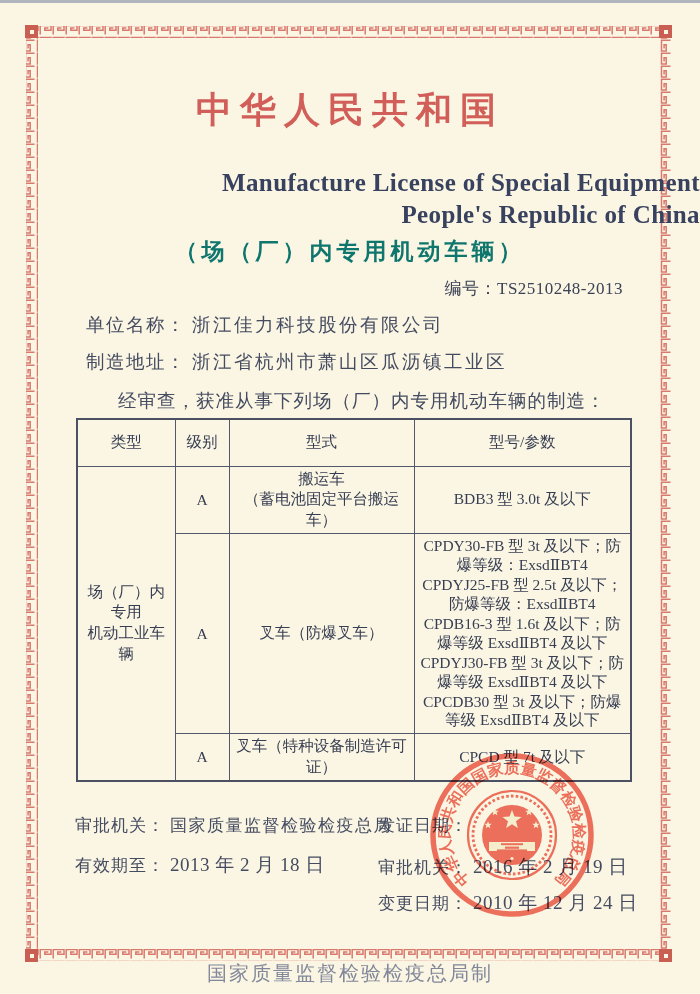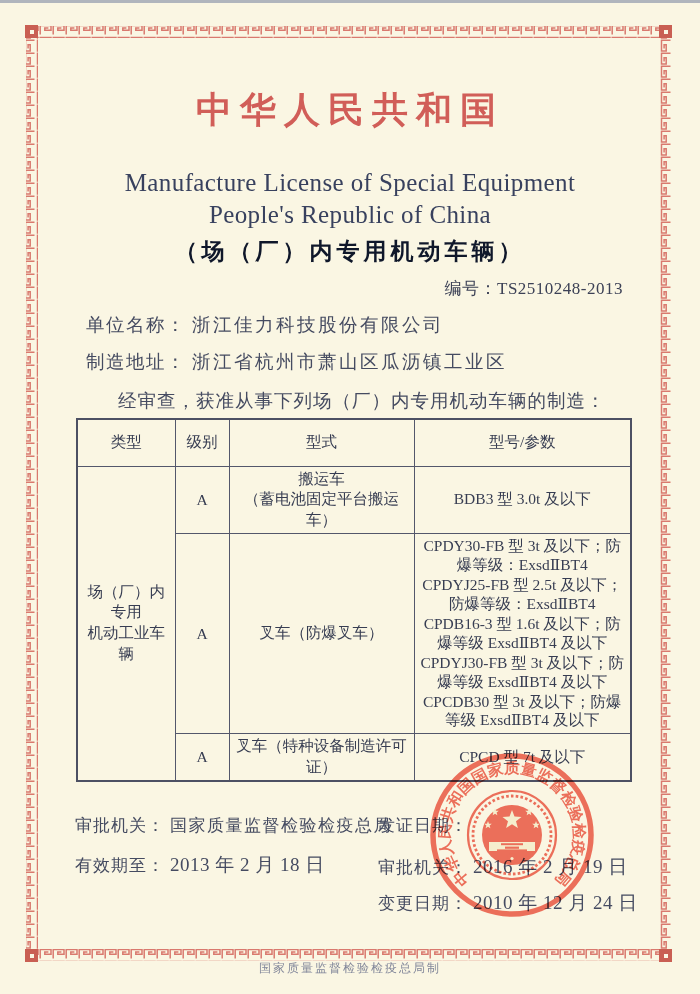--- a/index.html
+++ b/index.html
@@ -20,30 +20,30 @@
 
   .title-cn {
     width: 700px; text-align: center;
     font-family: "Liberation Sans", "DejaVu Sans", sans-serif;
     font-weight: bold; color: #d15e58;
     font-size: 36px; letter-spacing: 8px;
   }
   .t1 { top: 86px; }
   .t2 { top: 128px; }
   .title-en {
-    width: 700px; text-align: center;
-    font-weight: normal; color: #38415e;
+    width: 700px; text-align: right;
+    font-weight: bold; color: #38415e;
     font-size: 25px; letter-spacing: 0.4px;
   }
   .e1 { top: 169px; }
   .e2 { top: 201px; }
   .subtitle {
     top: 236px; width: 700px; text-align: center;
     font-family: "Liberation Sans", "DejaVu Sans", sans-serif;
-    font-weight: 600; color: #0f172a;
+    font-weight: 600; color: #0f766e;
     font-size: 23px; letter-spacing: 4px;
   }
   .serial {
     top: 277px; right: 77px;
     font-size: 17px; color: #3c4156; letter-spacing: 0.5px;
   }
   .field { font-size: 18.5px; color: #454b61; letter-spacing: 1.5px; }
   .field .val { margin-left: 6px; letter-spacing: 2.5px; }
   .f-company { left: 86px; top: 312px; }
   .f-address { left: 86px; top: 349px; }
@@ -76,21 +76,21 @@
   .b-field .val { margin-left: 5px; letter-spacing: 1.5px; }
   .b-field .date { font-size: 19px; letter-spacing: 0.5px; }
   .f-approval { left: 75px;  top: 814px; }
   .f-valid    { left: 75px;  top: 852px; }
   .f-issuer   { left: 378px; top: 814px; }
   .f-issued   { left: 378px; top: 854px; }
   .f-changed  { left: 378px; top: 890px; }
 
   .footer {
     top: 960px; width: 700px; text-align: center;
-    font-size: 12px; color: #82879a; letter-spacing: 2px;
+    font-size: 20px; color: #82879a; letter-spacing: 2px;
   }
   .seal-svg { position: absolute; left: 427px; top: 750px; opacity: 0.84; mix-blend-mode: multiply; }
   .seal-ring-text { font-family: "Liberation Serif", "DejaVu Serif", serif; font-size: 15px; fill: #ee5847; font-weight: bold; }
 </style>
 </head>
 <body>
 
 <svg class="layer border-layer" width="700" height="994" viewBox="0 0 700 994">
   <defs>
     <pattern id="mh" width="13" height="12" patternUnits="userSpaceOnUse">

